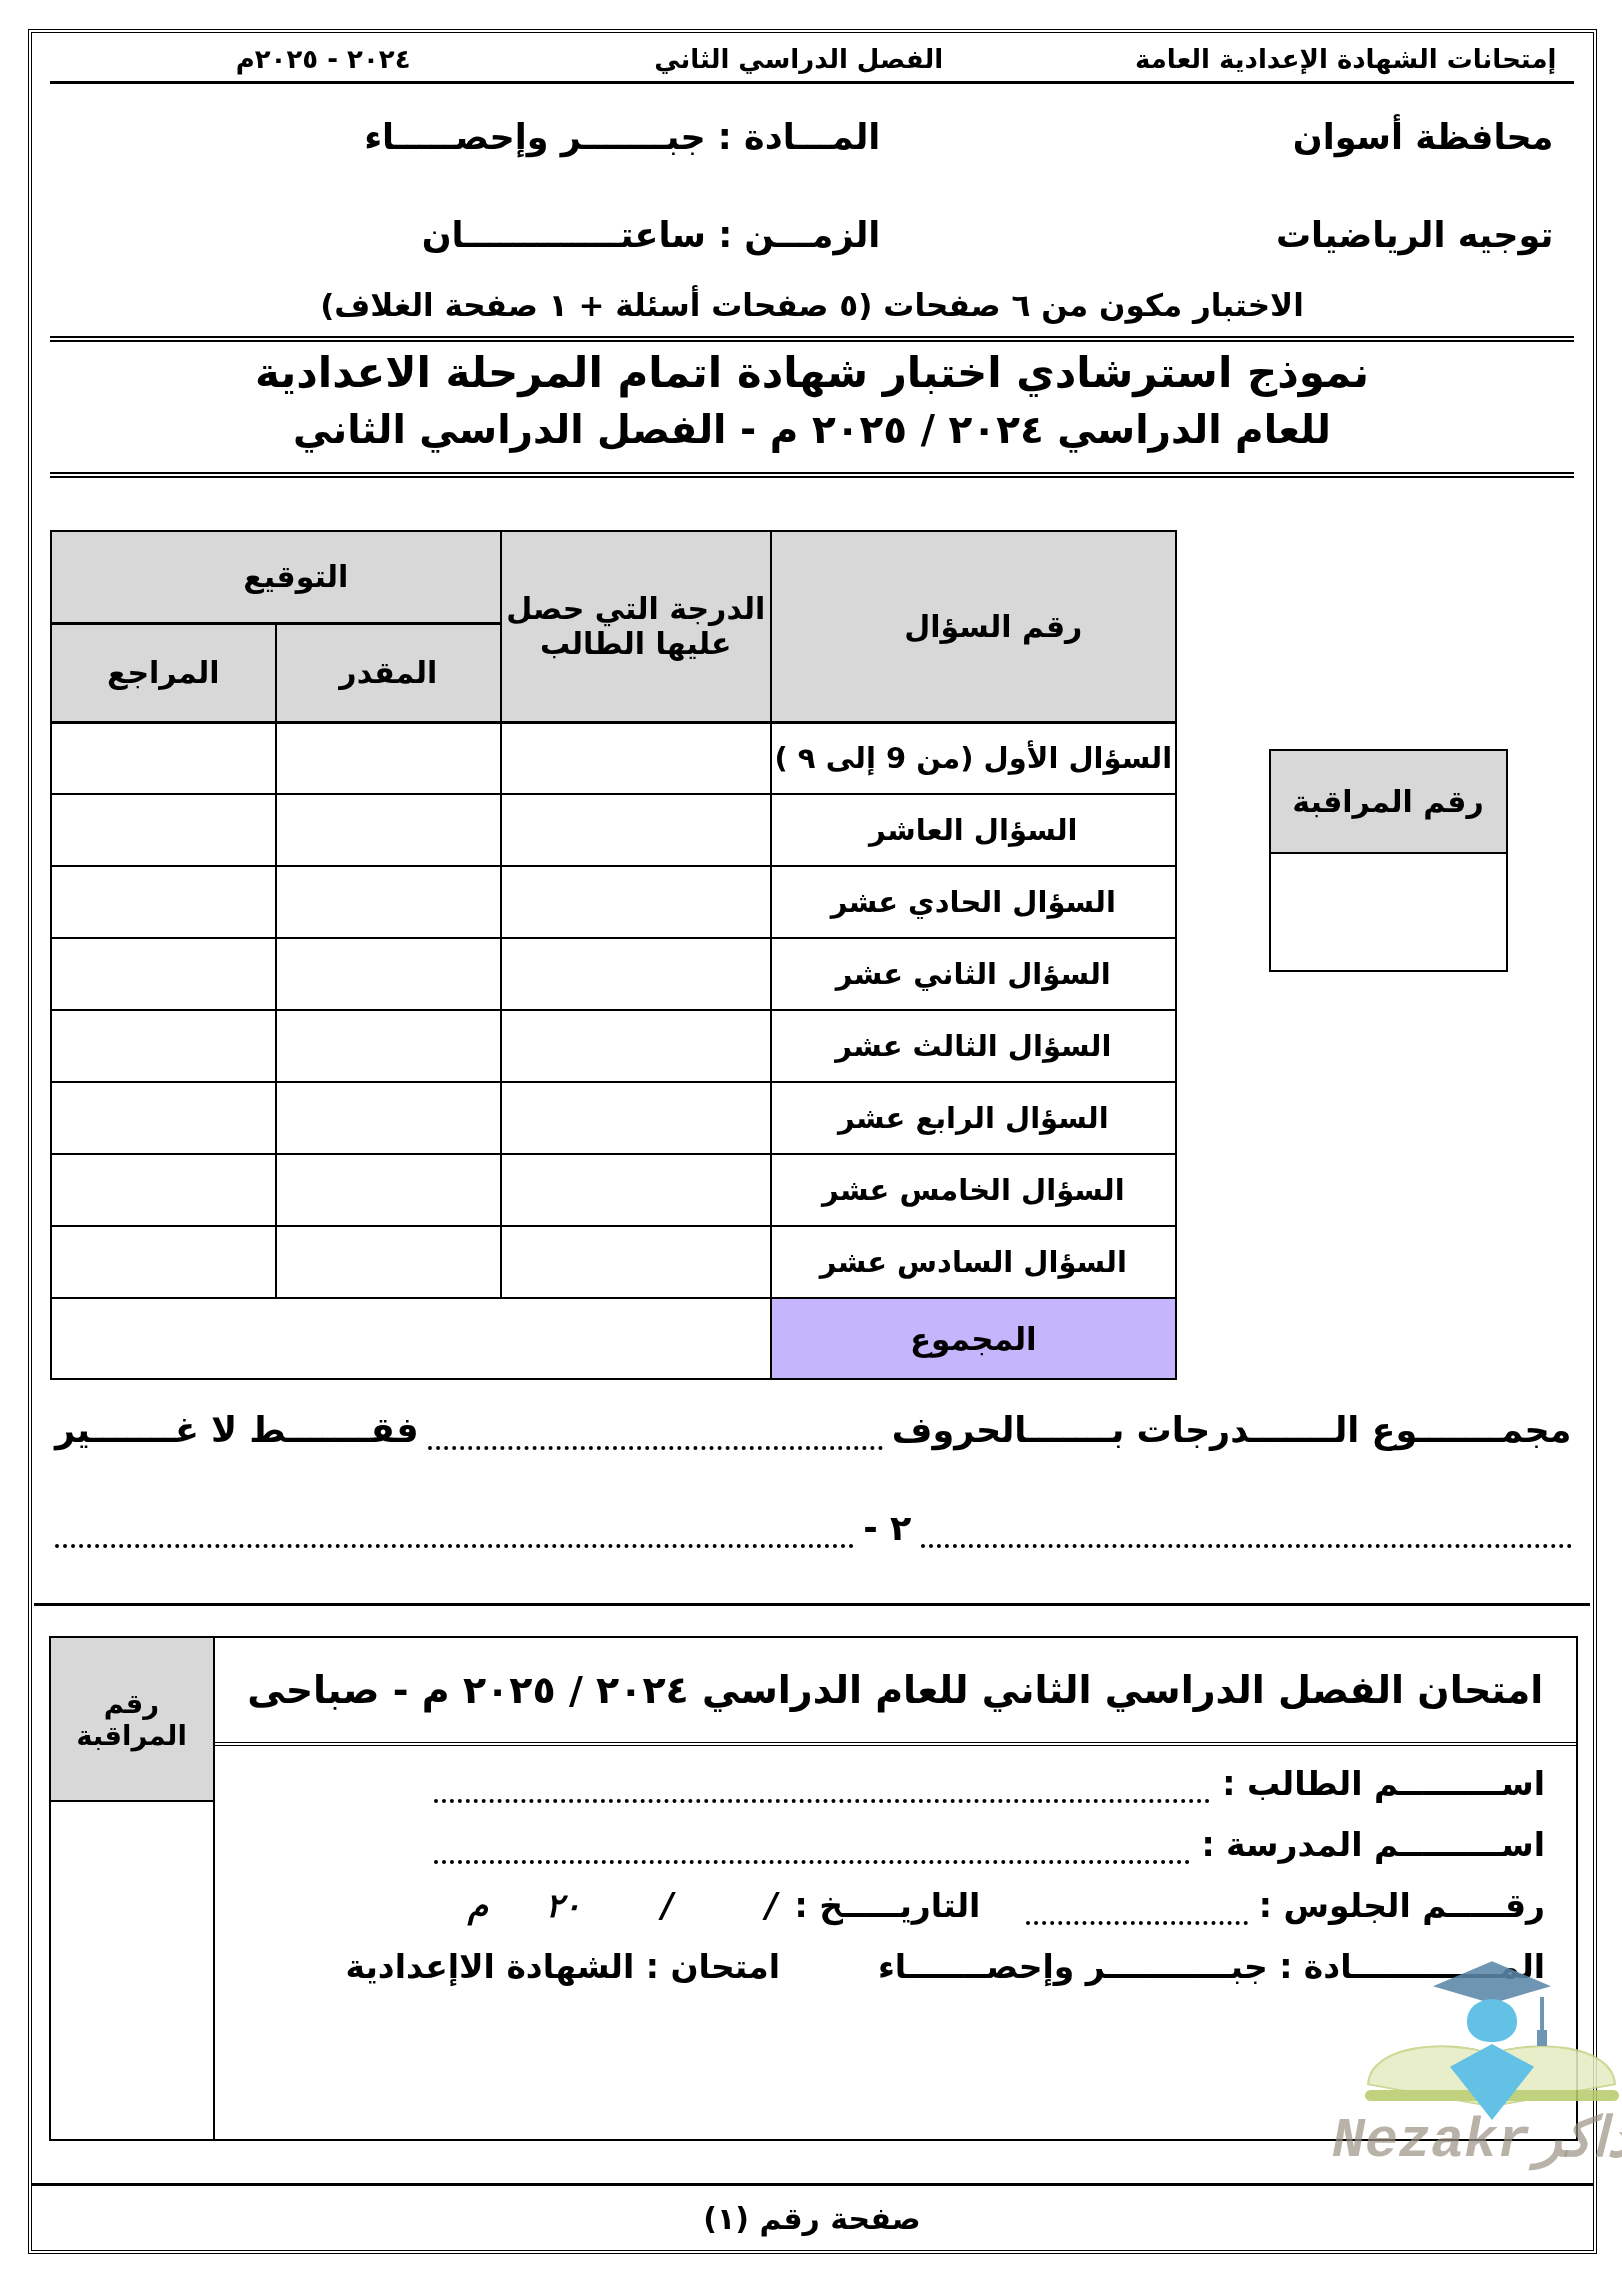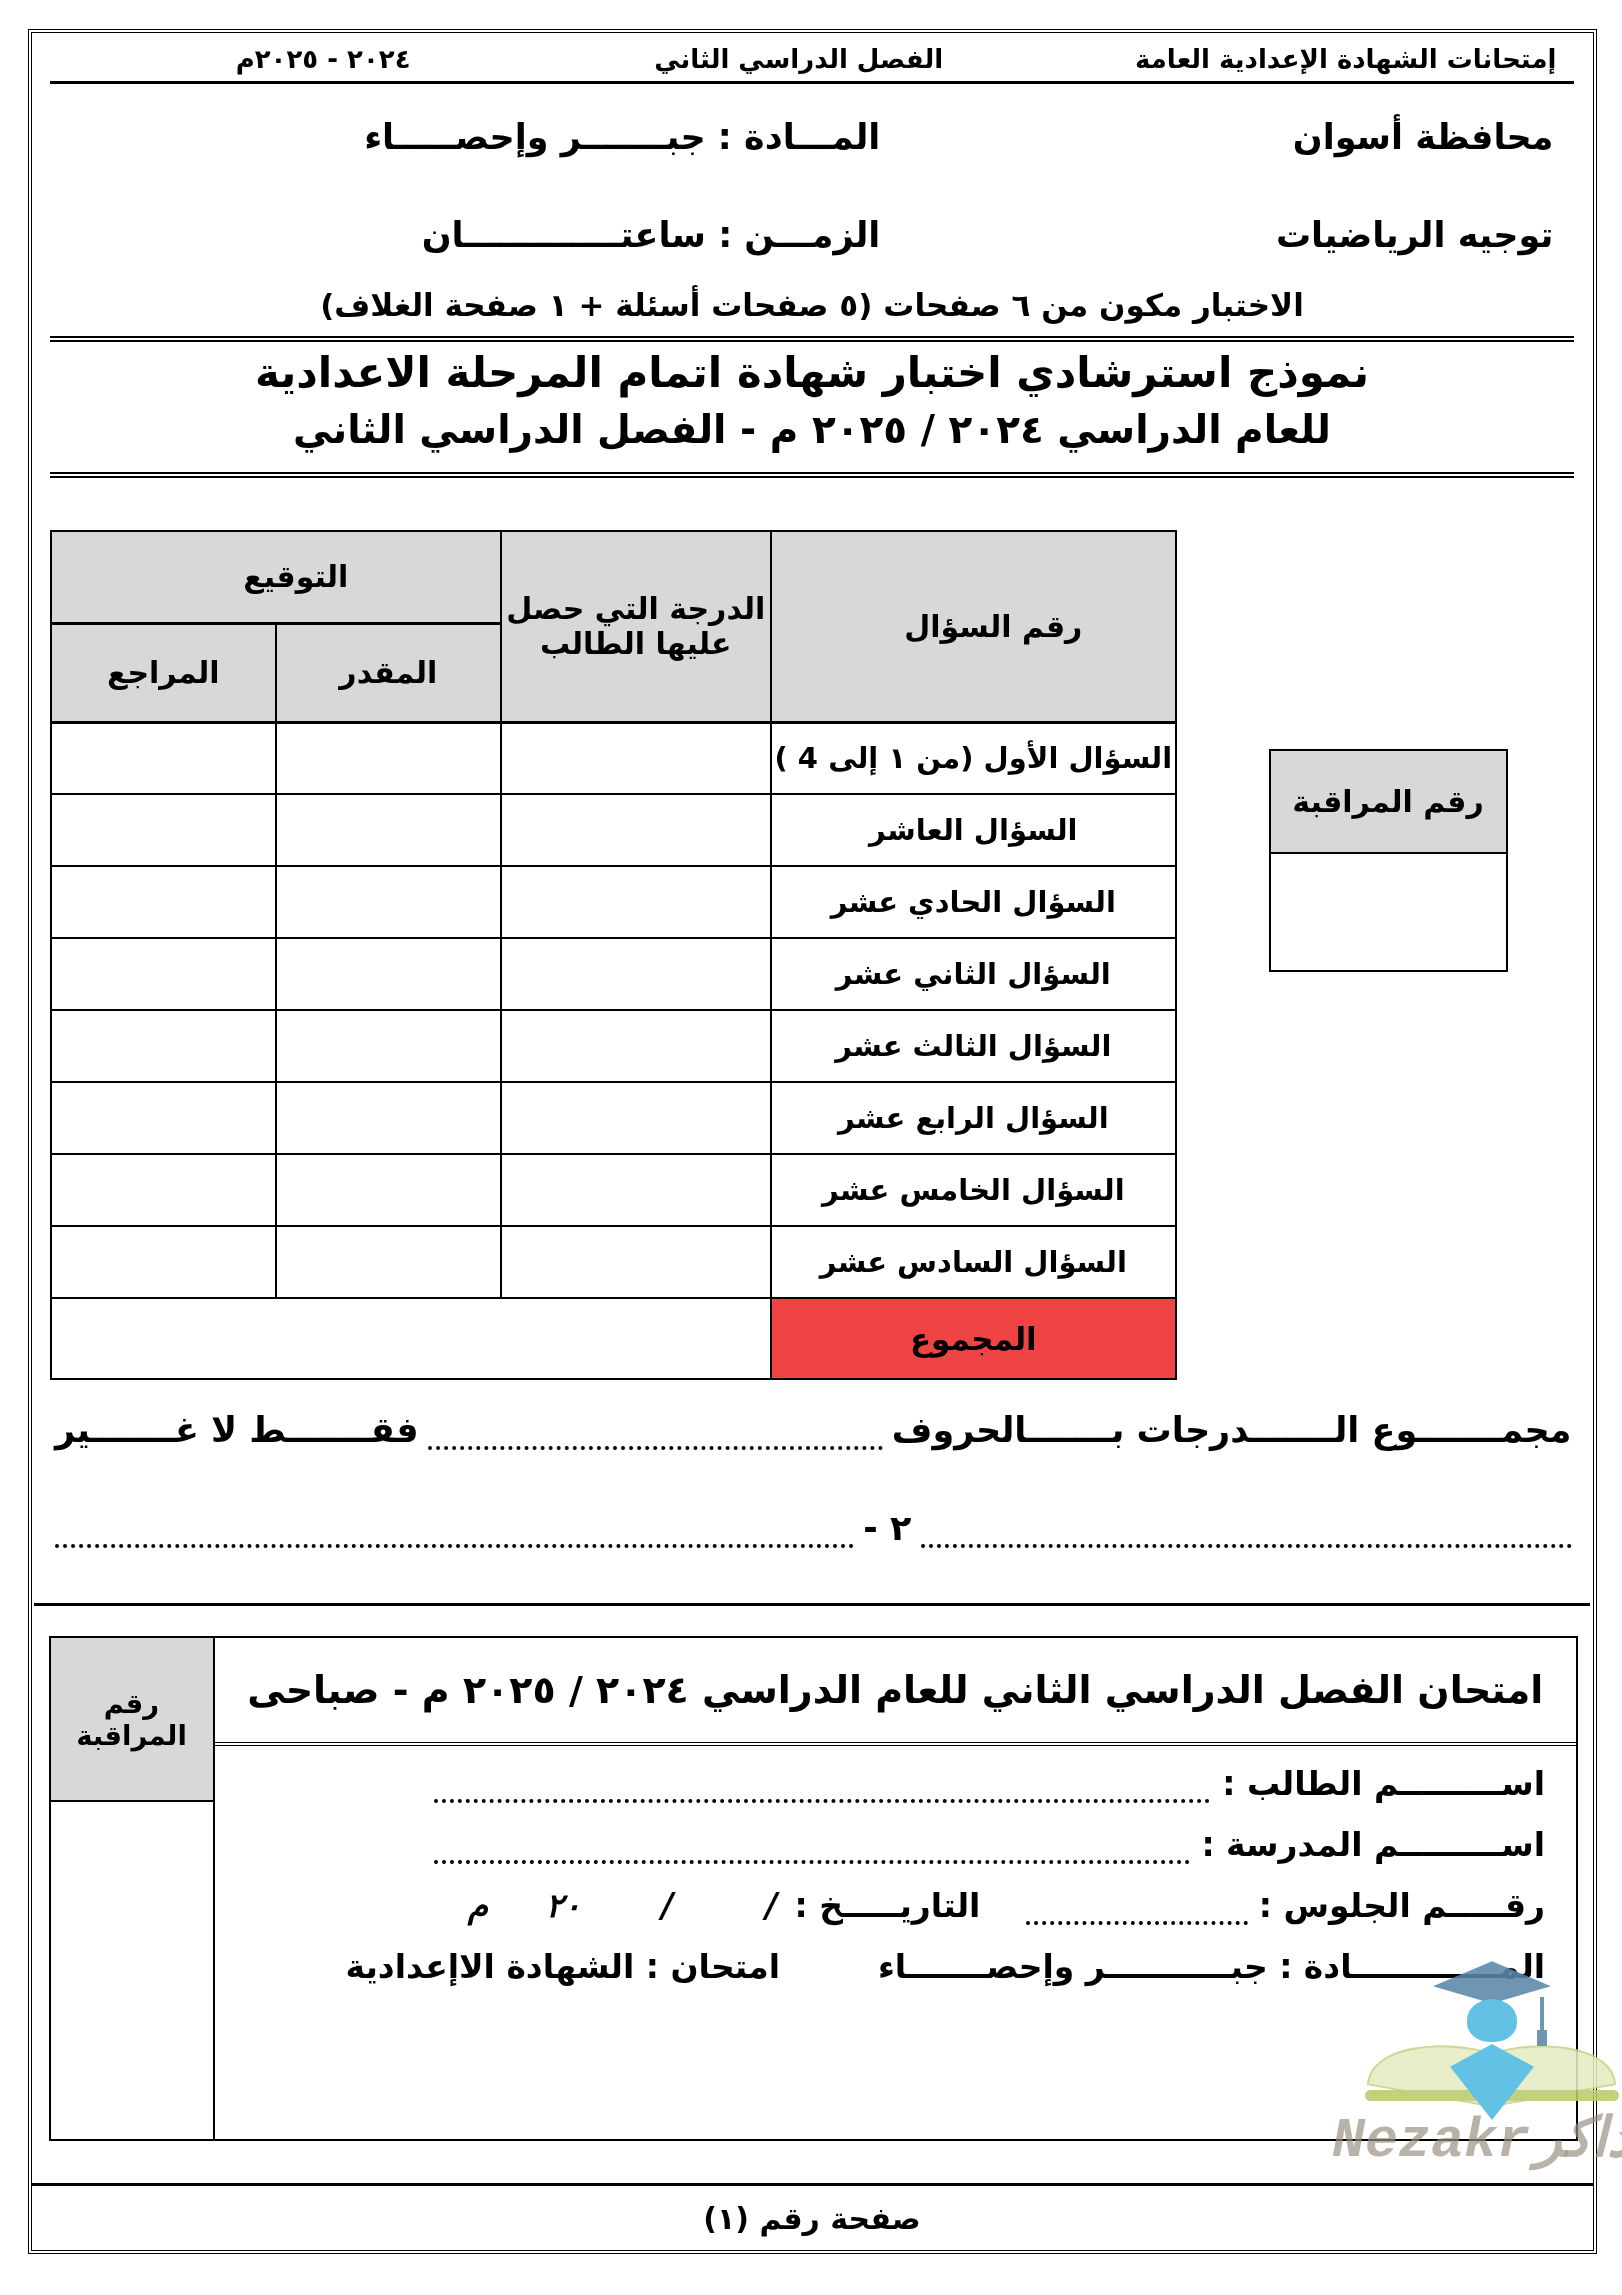--- a/index.html
+++ b/index.html
@@ -45,21 +45,21 @@
     margin-left:18.3px; width:1127px; table-layout:fixed;
     margin-right:0;
   }
   table.grades th, table.grades td { border:2px solid #000; }
   table.grades thead th { background:#d8d8d8; font-size:30px; font-weight:bold; }
   .th-sig-top { height:92px;padding-left:40px; }
   .th-sig-sub { height:99px; }
   td.qcell { height:72px; font-size:29px; font-weight:bold; text-align:center; background:#fff; }
   td.empty { background:#fff; }
   tr.total-row td { height:81px; }
-  td.total-label { background:#ef4444; font-size:31px; font-weight:bold; text-align:center; }
+  td.total-label { background:#c4b5fd; font-size:31px; font-weight:bold; text-align:center; }
   thead th { border-bottom-width:3.3px !important; }
 
   .monitor {
     position:absolute; top:219px; right:85px; width:239px;
     border:2.6px solid #000; background:#fff;
   }
   .monitor .hd {
     background:#d8d8d8; height:103px; border-bottom:2.6px solid #000;
     display:flex; align-items:center; justify-content:center;
     font-size:30px; font-weight:bold;
@@ -179,21 +179,21 @@
           <th rowspan="2">الدرجة التي حصل عليها الطالب</th>
           <th colspan="2" class="th-sig-top">التوقيع</th>
         </tr>
         <tr>
           <th class="th-sig-sub">المقدر</th>
           <th class="th-sig-sub">المراجع</th>
         </tr>
       </thead>
       <tbody>
         <tr>
-            <td class="qcell">السؤال الأول (من ١ إلى 4 )</td>
+            <td class="qcell">السؤال الأول (من 9 إلى ٩ )</td>
             <td class="empty"></td>
             <td class="empty"></td>
             <td class="empty"></td>
           </tr>
         <tr>
             <td class="qcell">السؤال العاشر</td>
             <td class="empty"></td>
             <td class="empty"></td>
             <td class="empty"></td>
           </tr>

